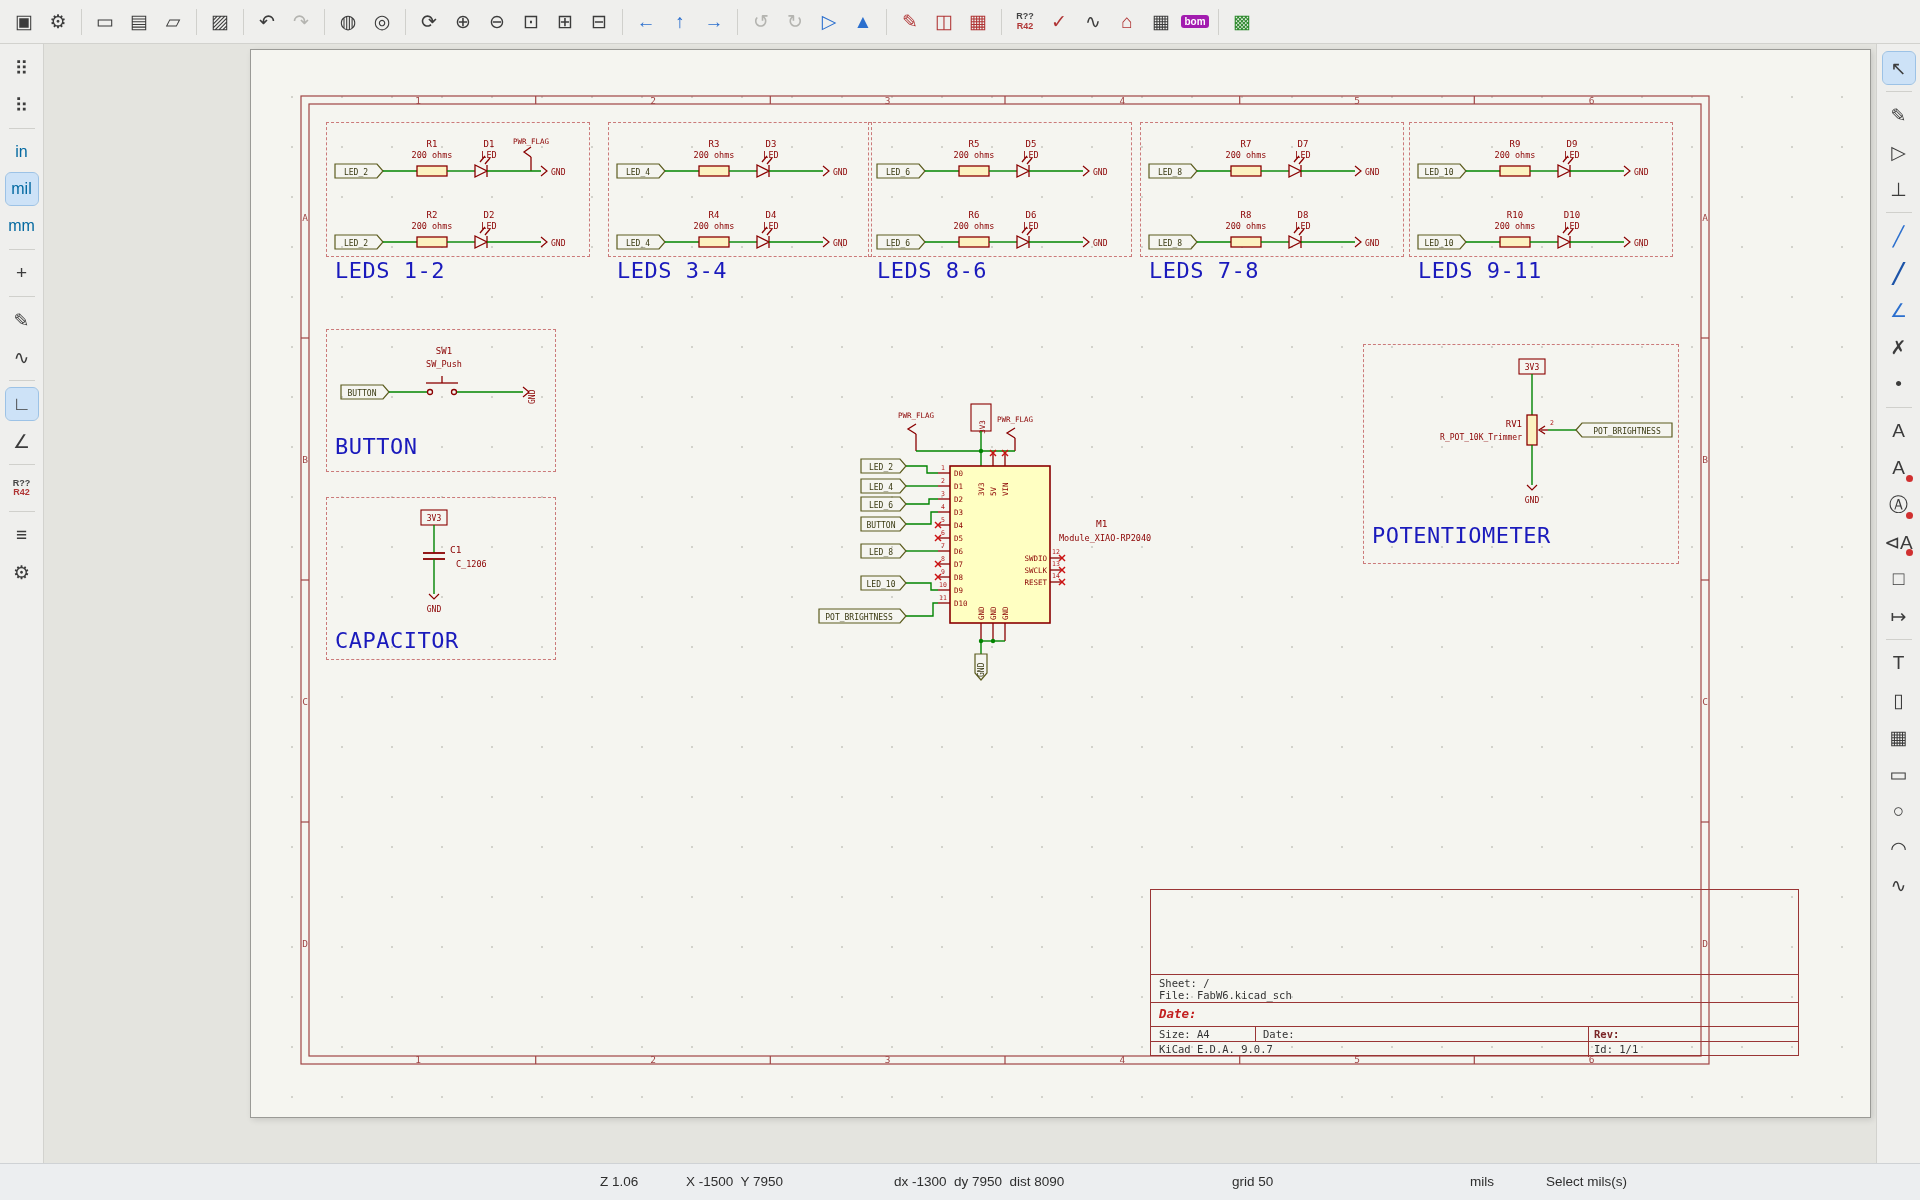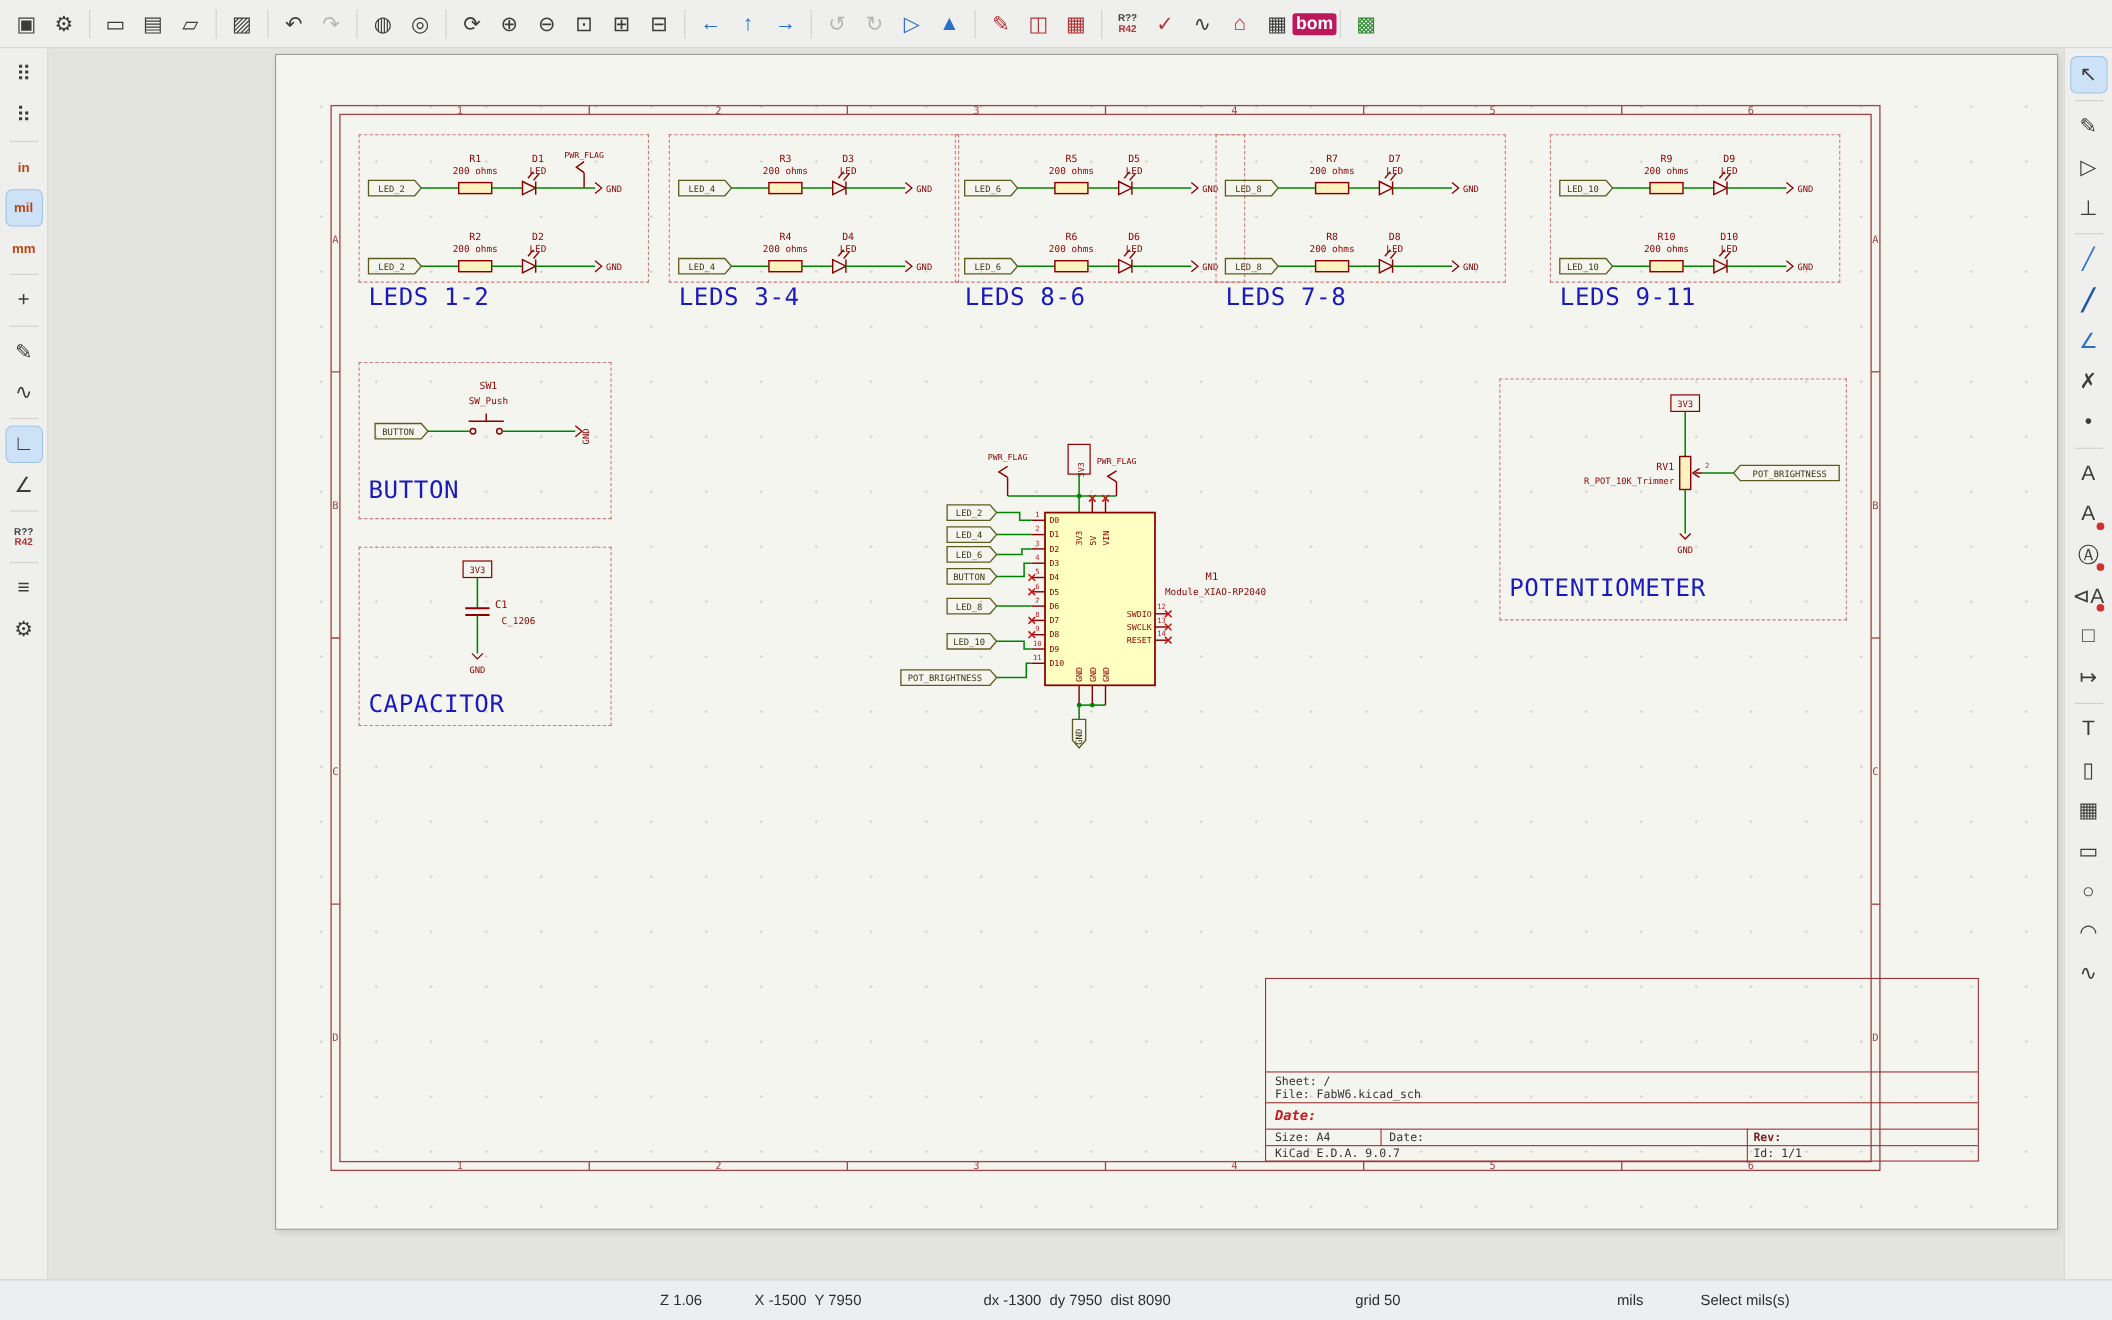--- a/index.html
+++ b/index.html
@@ -11,25 +11,25 @@
 .toolbar-side{position:absolute;top:44px;bottom:37px;width:44px;background:#efefed;display:flex;flex-direction:column;align-items:center;padding-top:8px;gap:5px;z-index:5}
 .toolbar-left{left:0;border-right:1px solid #d2d2ce}
 .toolbar-right{right:0;border-left:1px solid #d2d2ce}
 .tb-btn{width:32px;height:32px;border-radius:5px;display:flex;align-items:center;justify-content:center;font-size:19px;color:#3c3c3c;position:relative;flex:0 0 auto;cursor:default}
 .tb-btn.selected{background:#cde2f7;outline:1px solid #9cc2e6}
 .tone-blue{color:#2b6fce}
 .tone-bluebold{color:#1d54a8;font-weight:bold}
 .tone-muted{color:#b4b4b0}
 .tone-red{color:#b03535}
 .tone-green{color:#2e8b2e}
-.kind-text span{font-size:12px;font-weight:700;color:#c2410c}
+.kind-text span{font-size:16px;font-weight:400;color:#0369a1}
 .kind-annotate{flex-direction:column;line-height:1.05}
 .ann-top{font-size:9px;font-weight:700;color:#444}
 .ann-bot{font-size:9px;font-weight:700;color:#b03535}
-.kind-badge-blue span{font-size:16px;font-weight:700;background:#be185d;color:#fff;border-radius:3px;padding:1px 3px}
+.kind-badge-blue span{font-size:10px;font-weight:700;background:#a21caf;color:#fff;border-radius:3px;padding:1px 3px}
 .badge{position:absolute;right:2px;bottom:2px;width:7px;height:7px;border-radius:50%;background:#d03030}
 .toolbar-top .tb-sep{width:1px;height:26px;background:#d0d0cc;margin:0 5px;flex:0 0 auto}
 .toolbar-side .tb-sep{width:26px;height:1px;background:#d0d0cc;margin:2px 0;flex:0 0 auto}
 
 
 .canvas{position:absolute;left:44px;top:44px;right:44px;bottom:37px;background:#e4e4df;overflow:hidden}
 .page{position:absolute;left:206px;top:5px;width:1621px;height:1069px;background:#f5f5f0;border:1px solid #9a9a96;box-shadow:2px 2px 6px rgba(0,0,0,.12);background-image:radial-gradient(circle,#d2d2cb 1px,transparent 1.3px);background-size:50px 50px;background-position:16px 22px}
 .frame-svg{position:absolute;left:0;top:0}
 .frm{fill:none;stroke:#a04545;stroke-width:1.2}
 .t-frame{font-size:9.5px;fill:#a04545;text-anchor:middle;font-family:"DejaVu Sans Mono",monospace}
@@ -58,21 +58,21 @@
 .t-pname{font-size:7.5px;fill:#8a0000}
 .t-gnd{font-size:8px;fill:#8a0000}
 .t-gndc{font-size:8px;fill:#8a0000;text-anchor:middle}
 .t-pwr{font-size:7.5px;fill:#8a0000;text-anchor:middle}
 .t-pwr8{font-size:8px;fill:#8a0000;text-anchor:middle}
 
 .led-block{position:absolute;width:264px;height:135px;border:1px dashed #cb7a7a;top:72px}
 .led-block:nth-child(1){left:75px}
 .led-block:nth-child(2){left:357px}
 .led-block:nth-child(3){left:617px}
-.led-block:nth-child(4){left:854px}
+.led-block:nth-child(4){left:889px}
 .led-block:nth-child(5){left:1158px}
 .led-row{position:absolute;left:2px}
 .block-title{position:absolute;left:8px;top:135px;color:#1a1abc;font-family:"DejaVu Sans Mono",monospace;font-size:22px;letter-spacing:.5px;white-space:nowrap}
 .sym-block{position:absolute;border:1px dashed #cb7a7a}
 
 
 .title-block{position:absolute;left:899px;top:839px;width:649px;height:167px;border:1.5px solid #9a3535;font-family:"DejaVu Sans Mono",monospace;color:#333}
 .tb-line{position:absolute;left:0;right:0;height:1px;background:#9a3535}
 .tb-vline{position:absolute;width:1px;background:#9a3535}
 .tbx{position:absolute;font-size:10.5px;white-space:pre}

